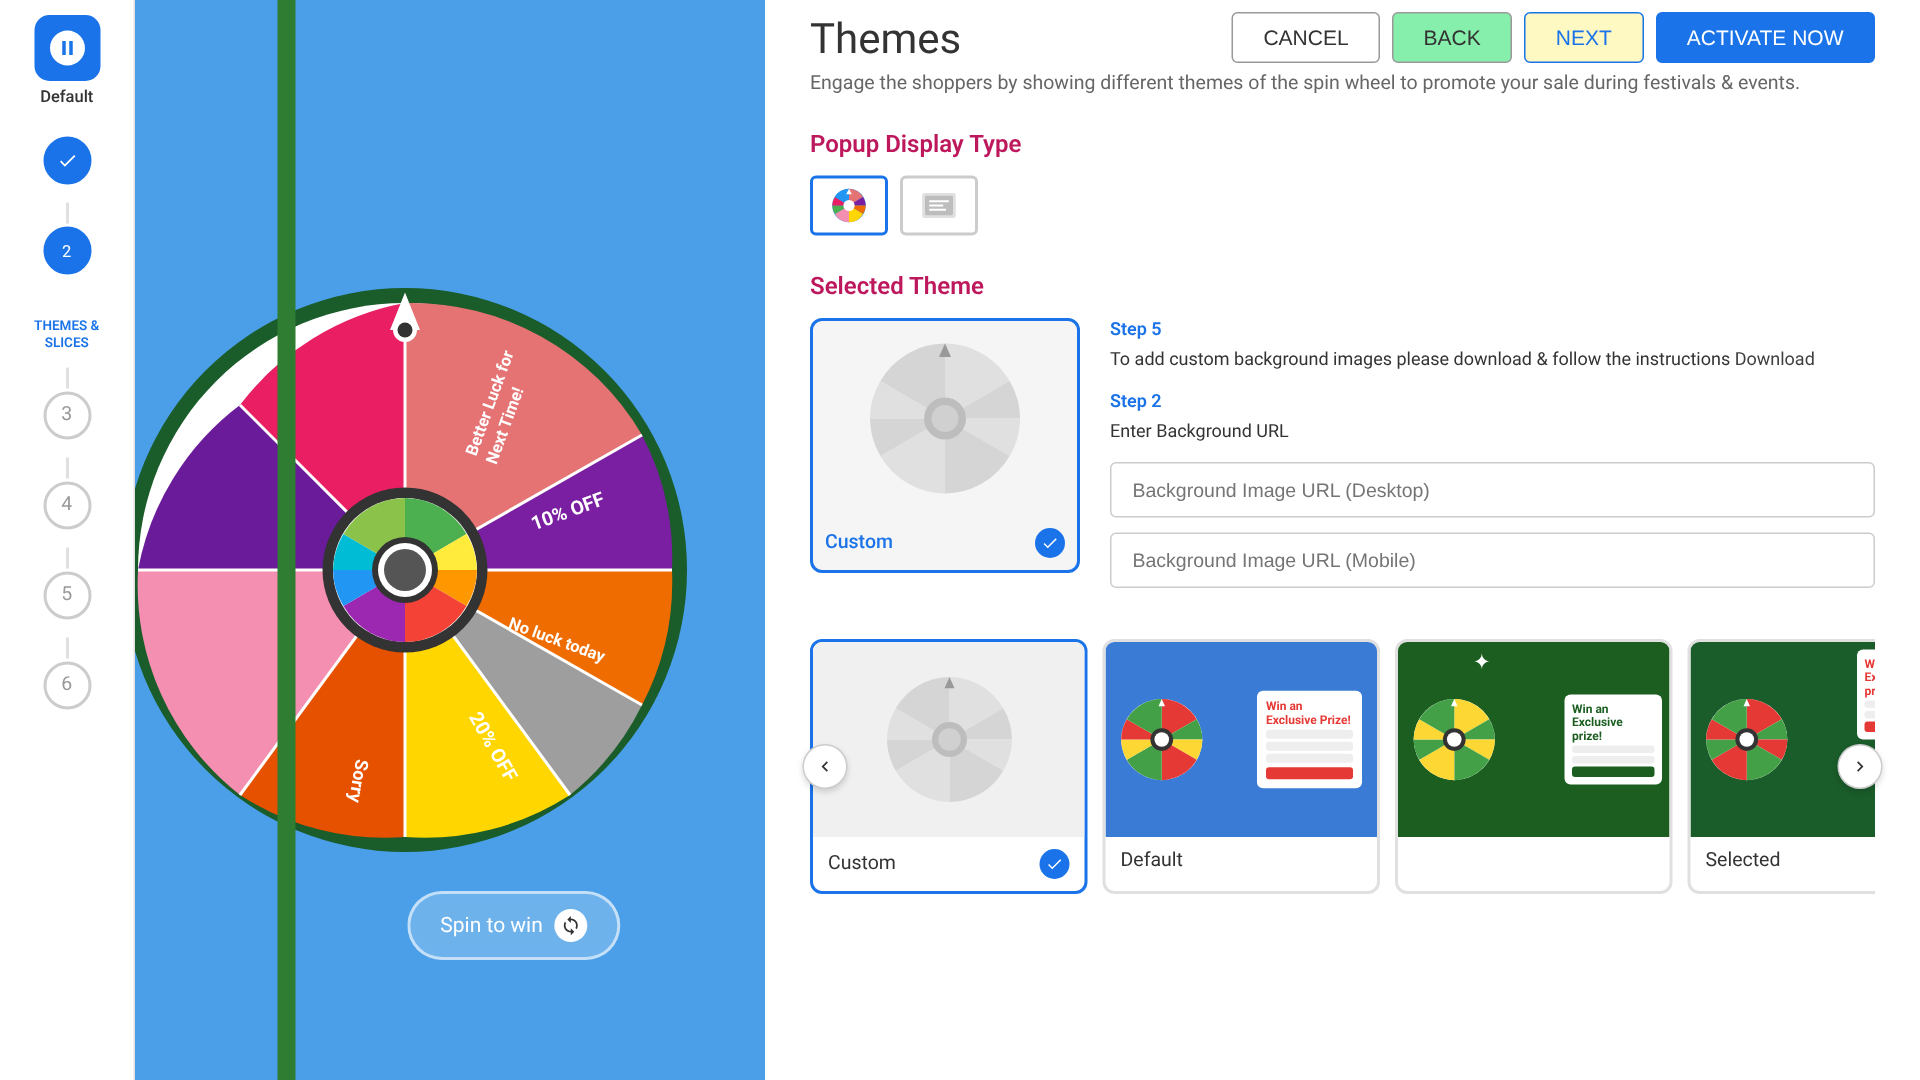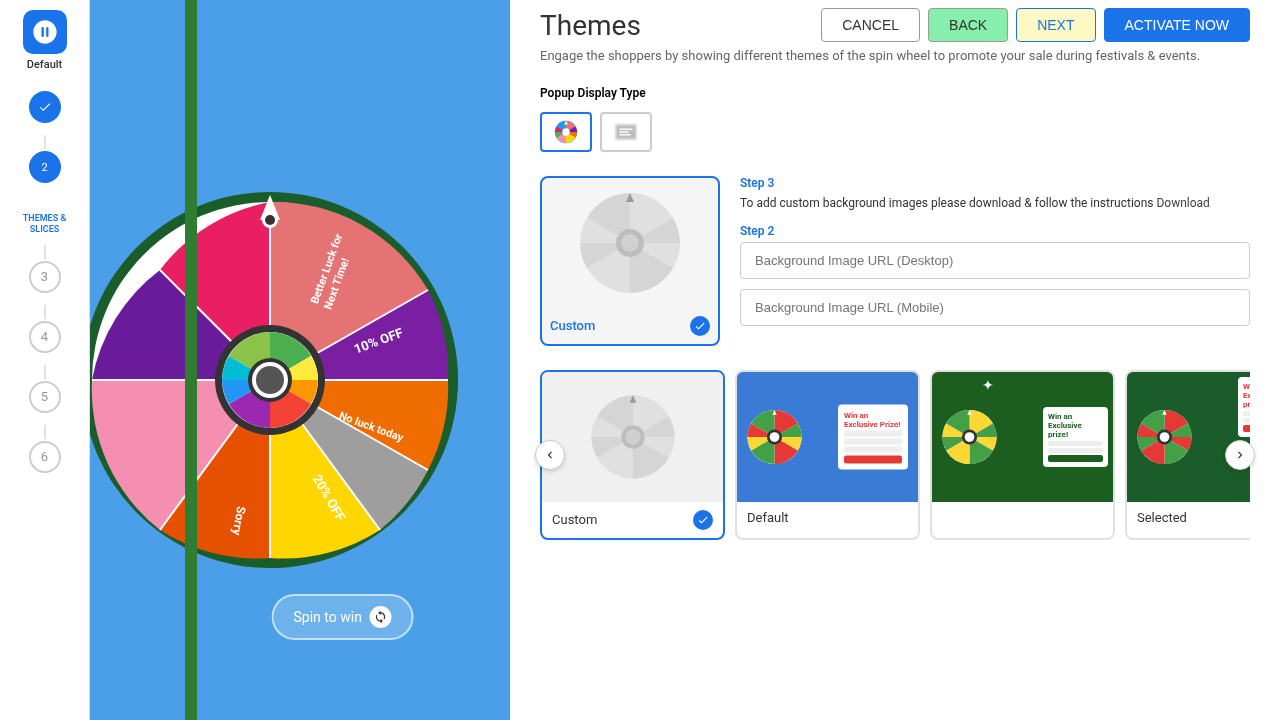--- a/index.html
+++ b/index.html
@@ -160,23 +160,23 @@
     .btn-activate { background: #1a73e8; border-color: #1a73e8; color: #fff; }
 
     .subtitle {
       font-size: 13px;
       color: #666;
       margin-bottom: 20px;
       line-height: 1.5;
     }
 
     .section-title {
-      font-size: 12px;
+      font-size: 16px;
       font-weight: 600;
-      color: #000000;
+      color: #be185d;
       margin-bottom: 12px;
     }
 
     .popup-types {
       display: flex;
       gap: 8px;
       margin-bottom: 24px;
     }
     .popup-type-btn {
       width: 52px;
@@ -491,20 +491,21 @@
           <rect x="5" y="8" width="20" height="14" rx="1" fill="#bdbdbd"></rect>
           <line x1="8" y1="12" x2="22" y2="12" stroke="white" stroke-width="1.5"></line>
           <line x1="8" y1="15" x2="18" y2="15" stroke="white" stroke-width="1.5"></line>
           <line x1="8" y1="18" x2="20" y2="18" stroke="white" stroke-width="1.5"></line>
         </svg>
       </div>
     </div>
   </div>
 
   <div class="selected-theme-section">
+    <h3 class="section-title">Selected Theme</h3>
     <div class="selected-theme-layout">
 
       <div class="theme-preview-selected">
 
         <svg width="120" height="110" viewBox="0 0 120 110" style="position:absolute;top:10px;left:50%;transform:translateX(-50%);">
           <circle cx="60" cy="55" r="50" fill="#f0f0f0"></circle>
           <path d="M60 55 L60 5 A50 50 0 0 1 103 30 Z" fill="#e0e0e0"></path>
           <path d="M60 55 L103 30 A50 50 0 0 1 110 55 Z" fill="#d5d5d5"></path>
           <path d="M60 55 L110 55 A50 50 0 0 1 103 80 Z" fill="#e0e0e0"></path>
           <path d="M60 55 L103 80 A50 50 0 0 1 60 105 Z" fill="#d5d5d5"></path>
@@ -520,26 +521,27 @@
           <span style="color:#1a73e8;font-size:13px;font-weight:500;">Custom</span>
           <div class="check-icon">
             <svg width="12" height="12" viewBox="0 0 24 24" fill="white">
                 <path d="M9 16.17L4.83 12l-1.42 1.41L9 19 21 7l-1.41-1.41z"></path>
               </svg>
           </div>
         </div>
       </div>
 
       <div class="theme-instructions">
-        <div class="step-tag">Step 3</div>
+        <div class="step-tag">Step 5</div>
         <div class="step-desc">
           <span>To add custom background images please download &amp; follow the instructions</span>
           <a href="#" class="download-link">Download</a>
         </div>
         <div class="step-tag">Step 2</div>
+        <div class="step-desc">Enter Background URL</div>
         <input type="text" class="url-input" placeholder="Background Image URL (Desktop)" style="">
         <input type="text" class="url-input" placeholder="Background Image URL (Mobile)" style="">
       </div>
     </div>
   </div>
 
   <div style="position:relative;">
     <div class="carousel-btn left">
       <svg width="14" height="14" viewBox="0 0 24 24">
           <path d="M15.41 7.41L14 6l-6 6 6 6 1.41-1.41L10.83 12z" fill="#333"></path>

